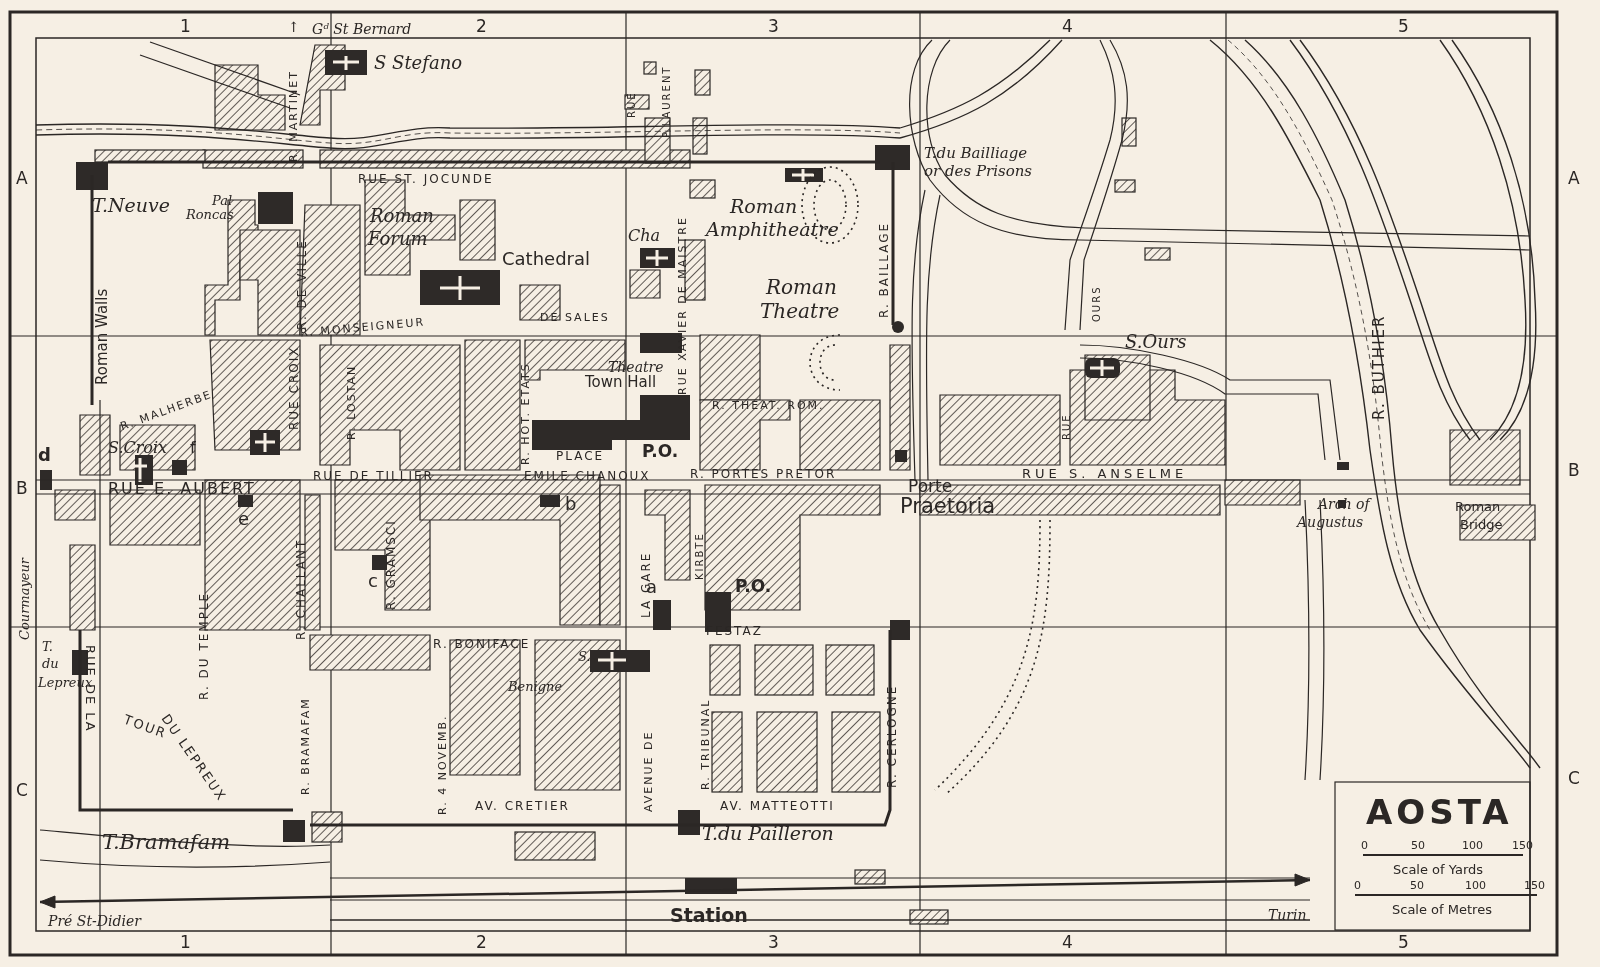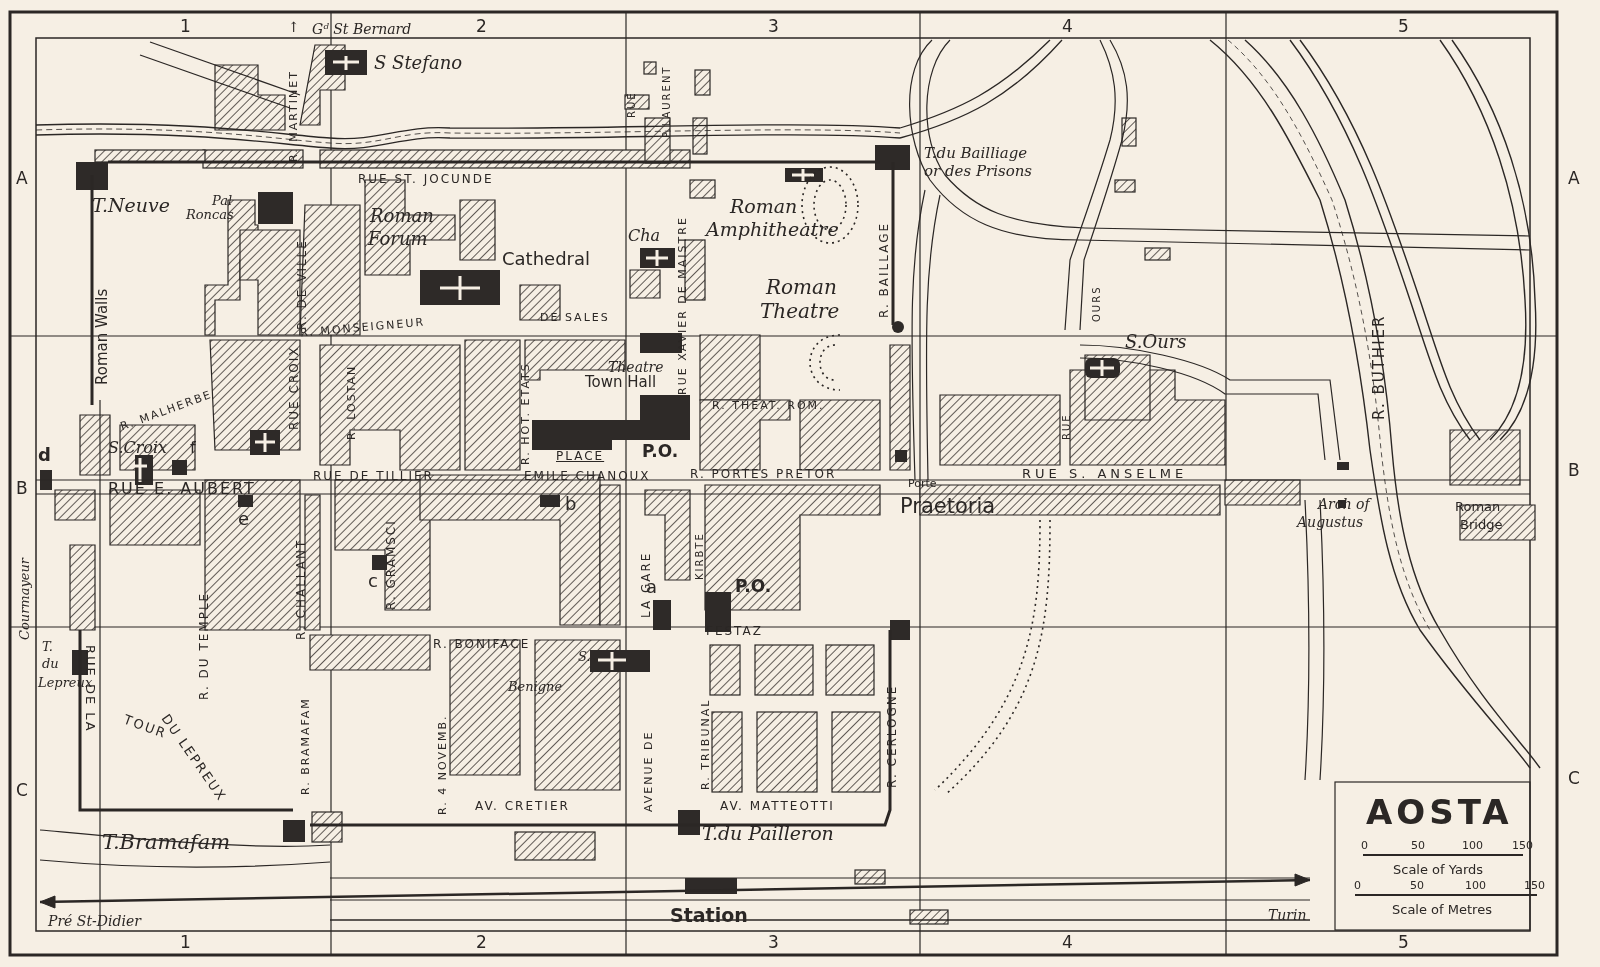--- a/index.html
+++ b/index.html
@@ -272,23 +272,23 @@
 <span class="lbl it" style="left:706px;top:220px;font-size:19px">Amphitheatre</span>
 <span class="lbl it" style="left:766px;top:277px;font-size:20px">Roman</span>
 <span class="lbl it" style="left:760px;top:301px;font-size:20px">Theatre</span>
 <span class="lbl it" style="left:924px;top:146px;font-size:15px">T.du Bailliage</span>
 <span class="lbl it" style="left:924px;top:164px;font-size:15px">or des Prisons</span>
 <span class="lbl it" style="left:1125px;top:333px;font-size:18px">S.Ours</span>
 <span class="lbl it" style="left:608px;top:360px;font-size:14px">Theatre</span>
 <span class="lbl sans" style="left:585px;top:375px;font-size:15px">Town Hall</span>
 <span class="lbl sans" style="left:642px;top:443px;font-size:17px;font-weight:bold">P.O.</span>
 <span class="lbl sans" style="left:735px;top:578px;font-size:17px;font-weight:bold">P.O.</span>
-<span class="lbl caps" style="left:556px;top:450px;text-decoration:underline">PLACE</span>
+<span class="lbl caps" style="left:556px;top:450px;">PLACE</span>
 <span class="lbl it" style="left:108px;top:440px;font-size:16px">S.Croix</span>
-<span class="lbl sans" style="left:908px;top:478px;font-size:11px">Porte</span>
+<span class="lbl sans" style="left:908px;top:478px;font-size:17px">Porte</span>
 <span class="lbl sans" style="left:900px;top:496px;font-size:21px">Praetoria</span>
 <span class="lbl it" style="left:1318px;top:497px;font-size:14px">Arch of</span>
 <span class="lbl it" style="left:1297px;top:515px;font-size:14px">Augustus</span>
 <span class="lbl sans" style="left:1455px;top:500px;font-size:13px">Roman</span>
 <span class="lbl sans" style="left:1460px;top:518px;font-size:13px">Bridge</span>
 <span class="lbl it" style="left:42px;top:640px;font-size:13px">T.</span>
 <span class="lbl it" style="left:42px;top:657px;font-size:13px">du</span>
 <span class="lbl it" style="left:38px;top:676px;font-size:13px">Lepreux</span>
 <span class="lbl it" style="left:102px;top:832px;font-size:21px">T.Bramafam</span>
 <span class="lbl it" style="left:578px;top:650px;font-size:13px">S.</span>

